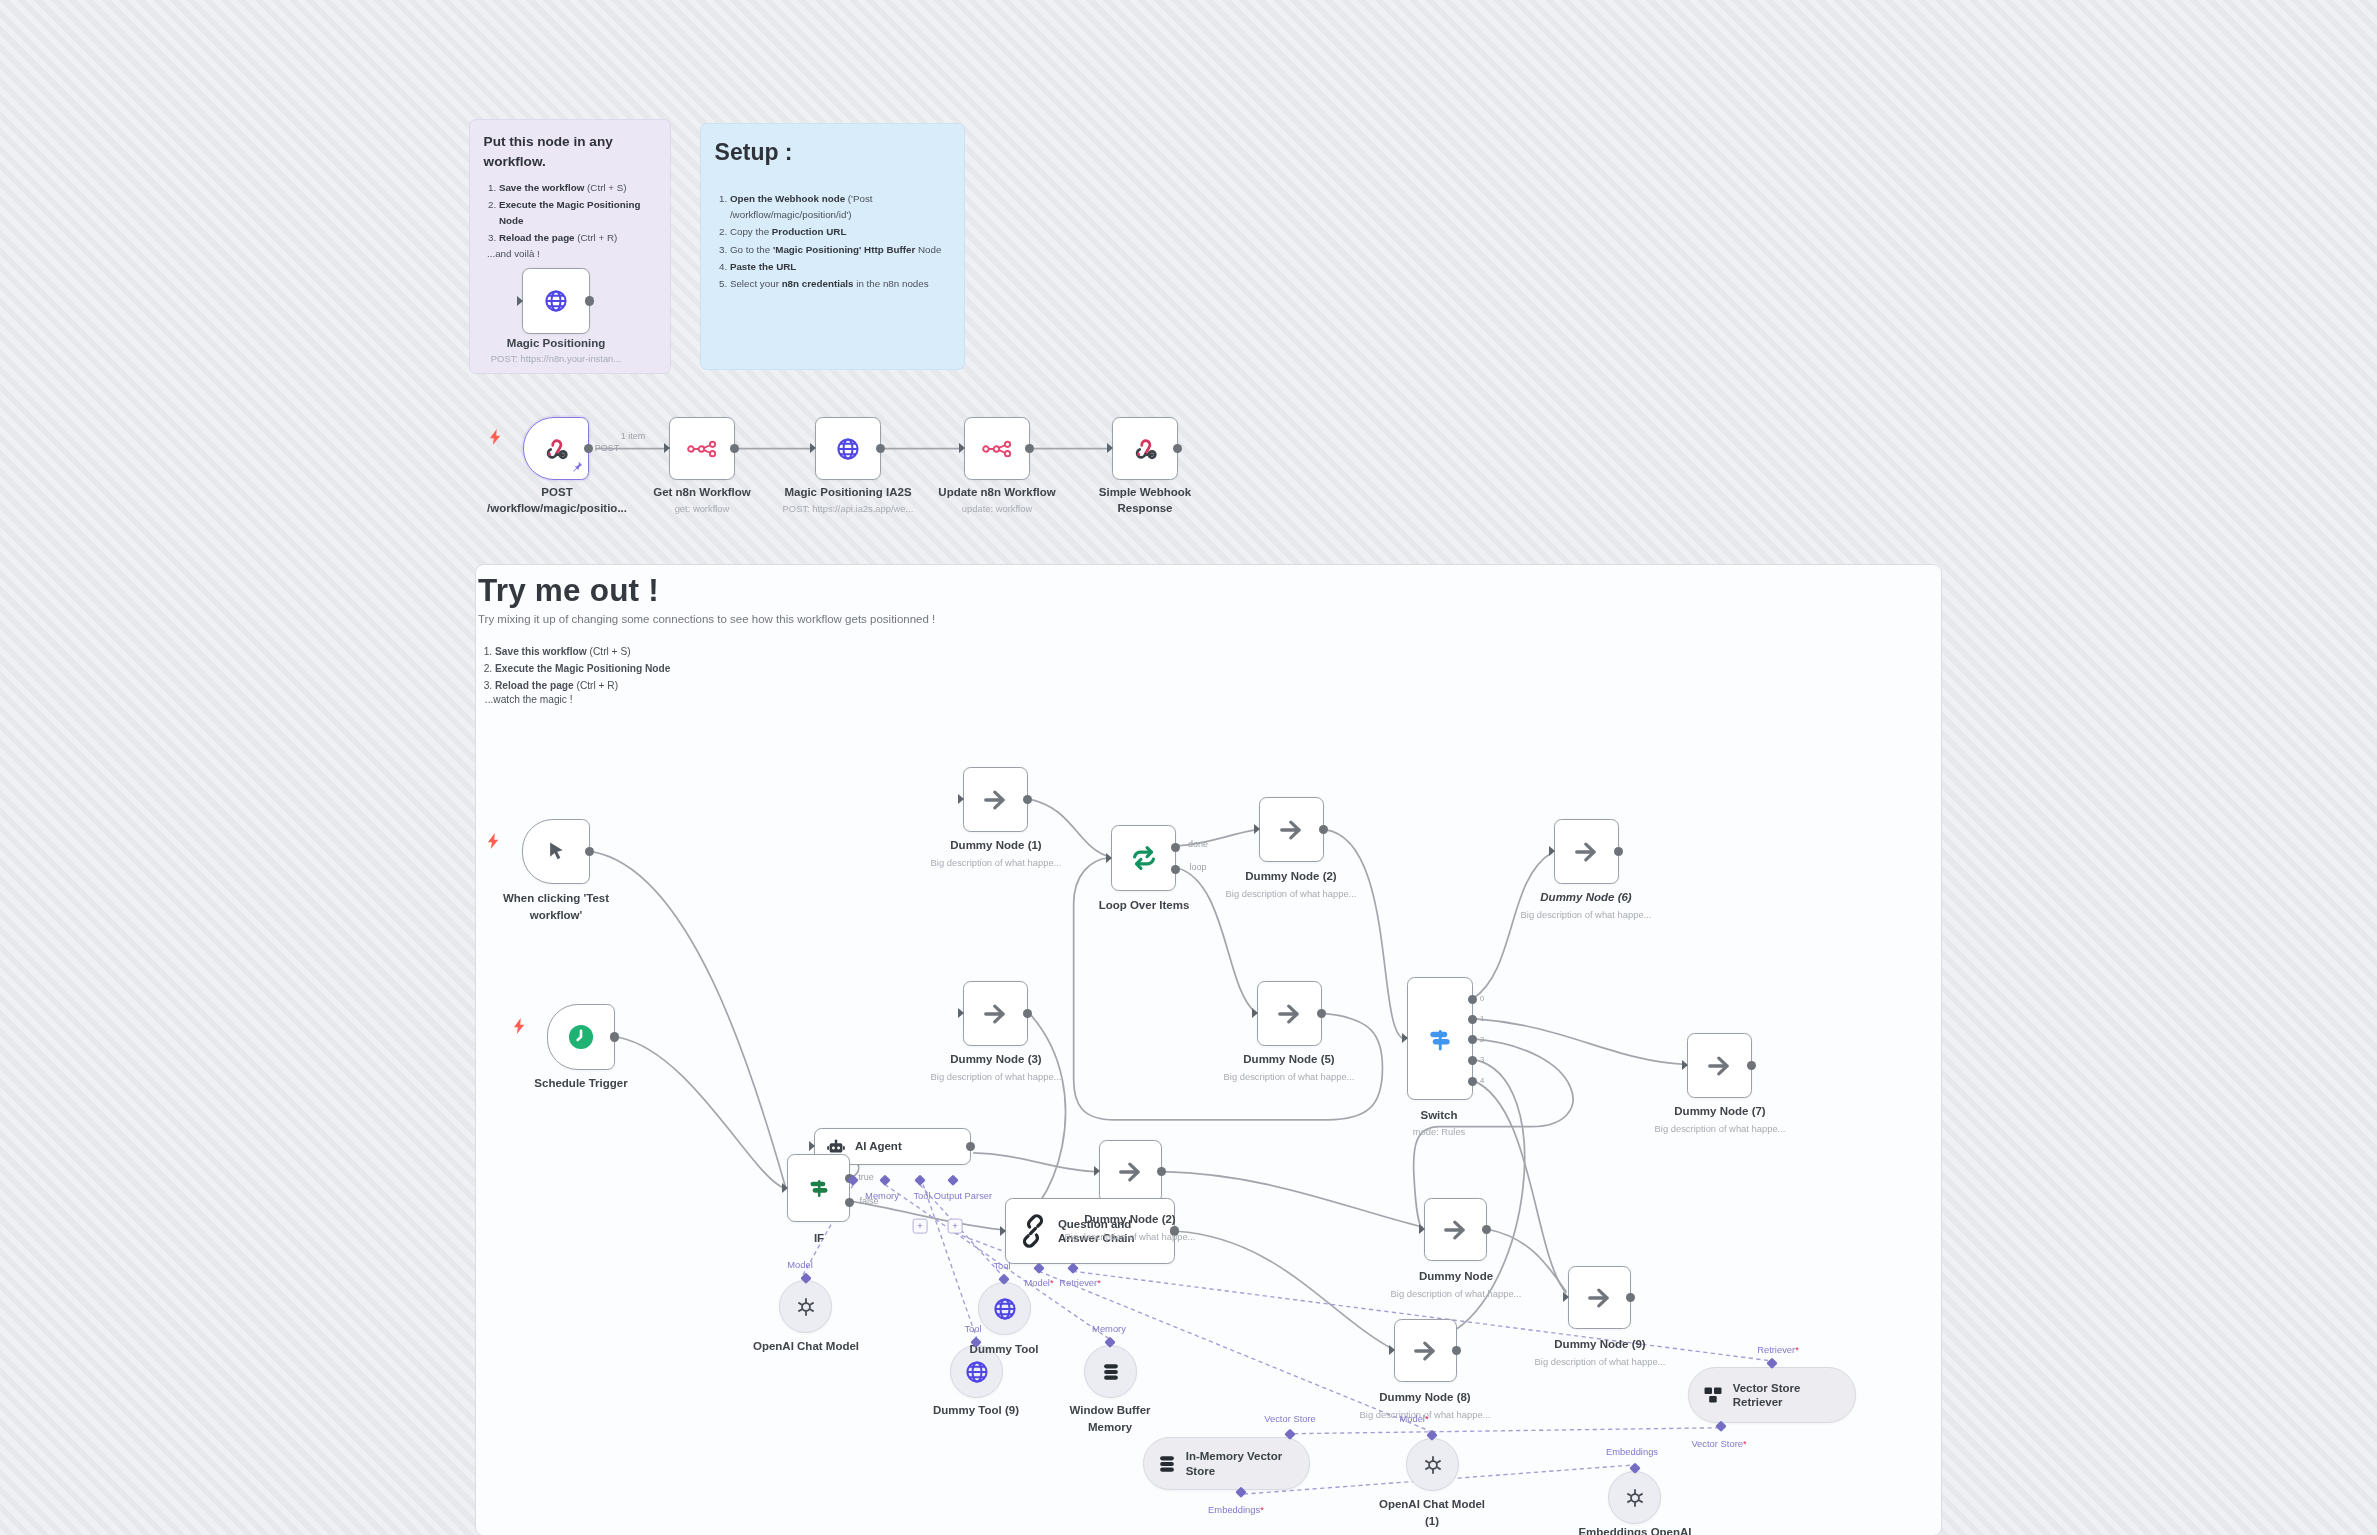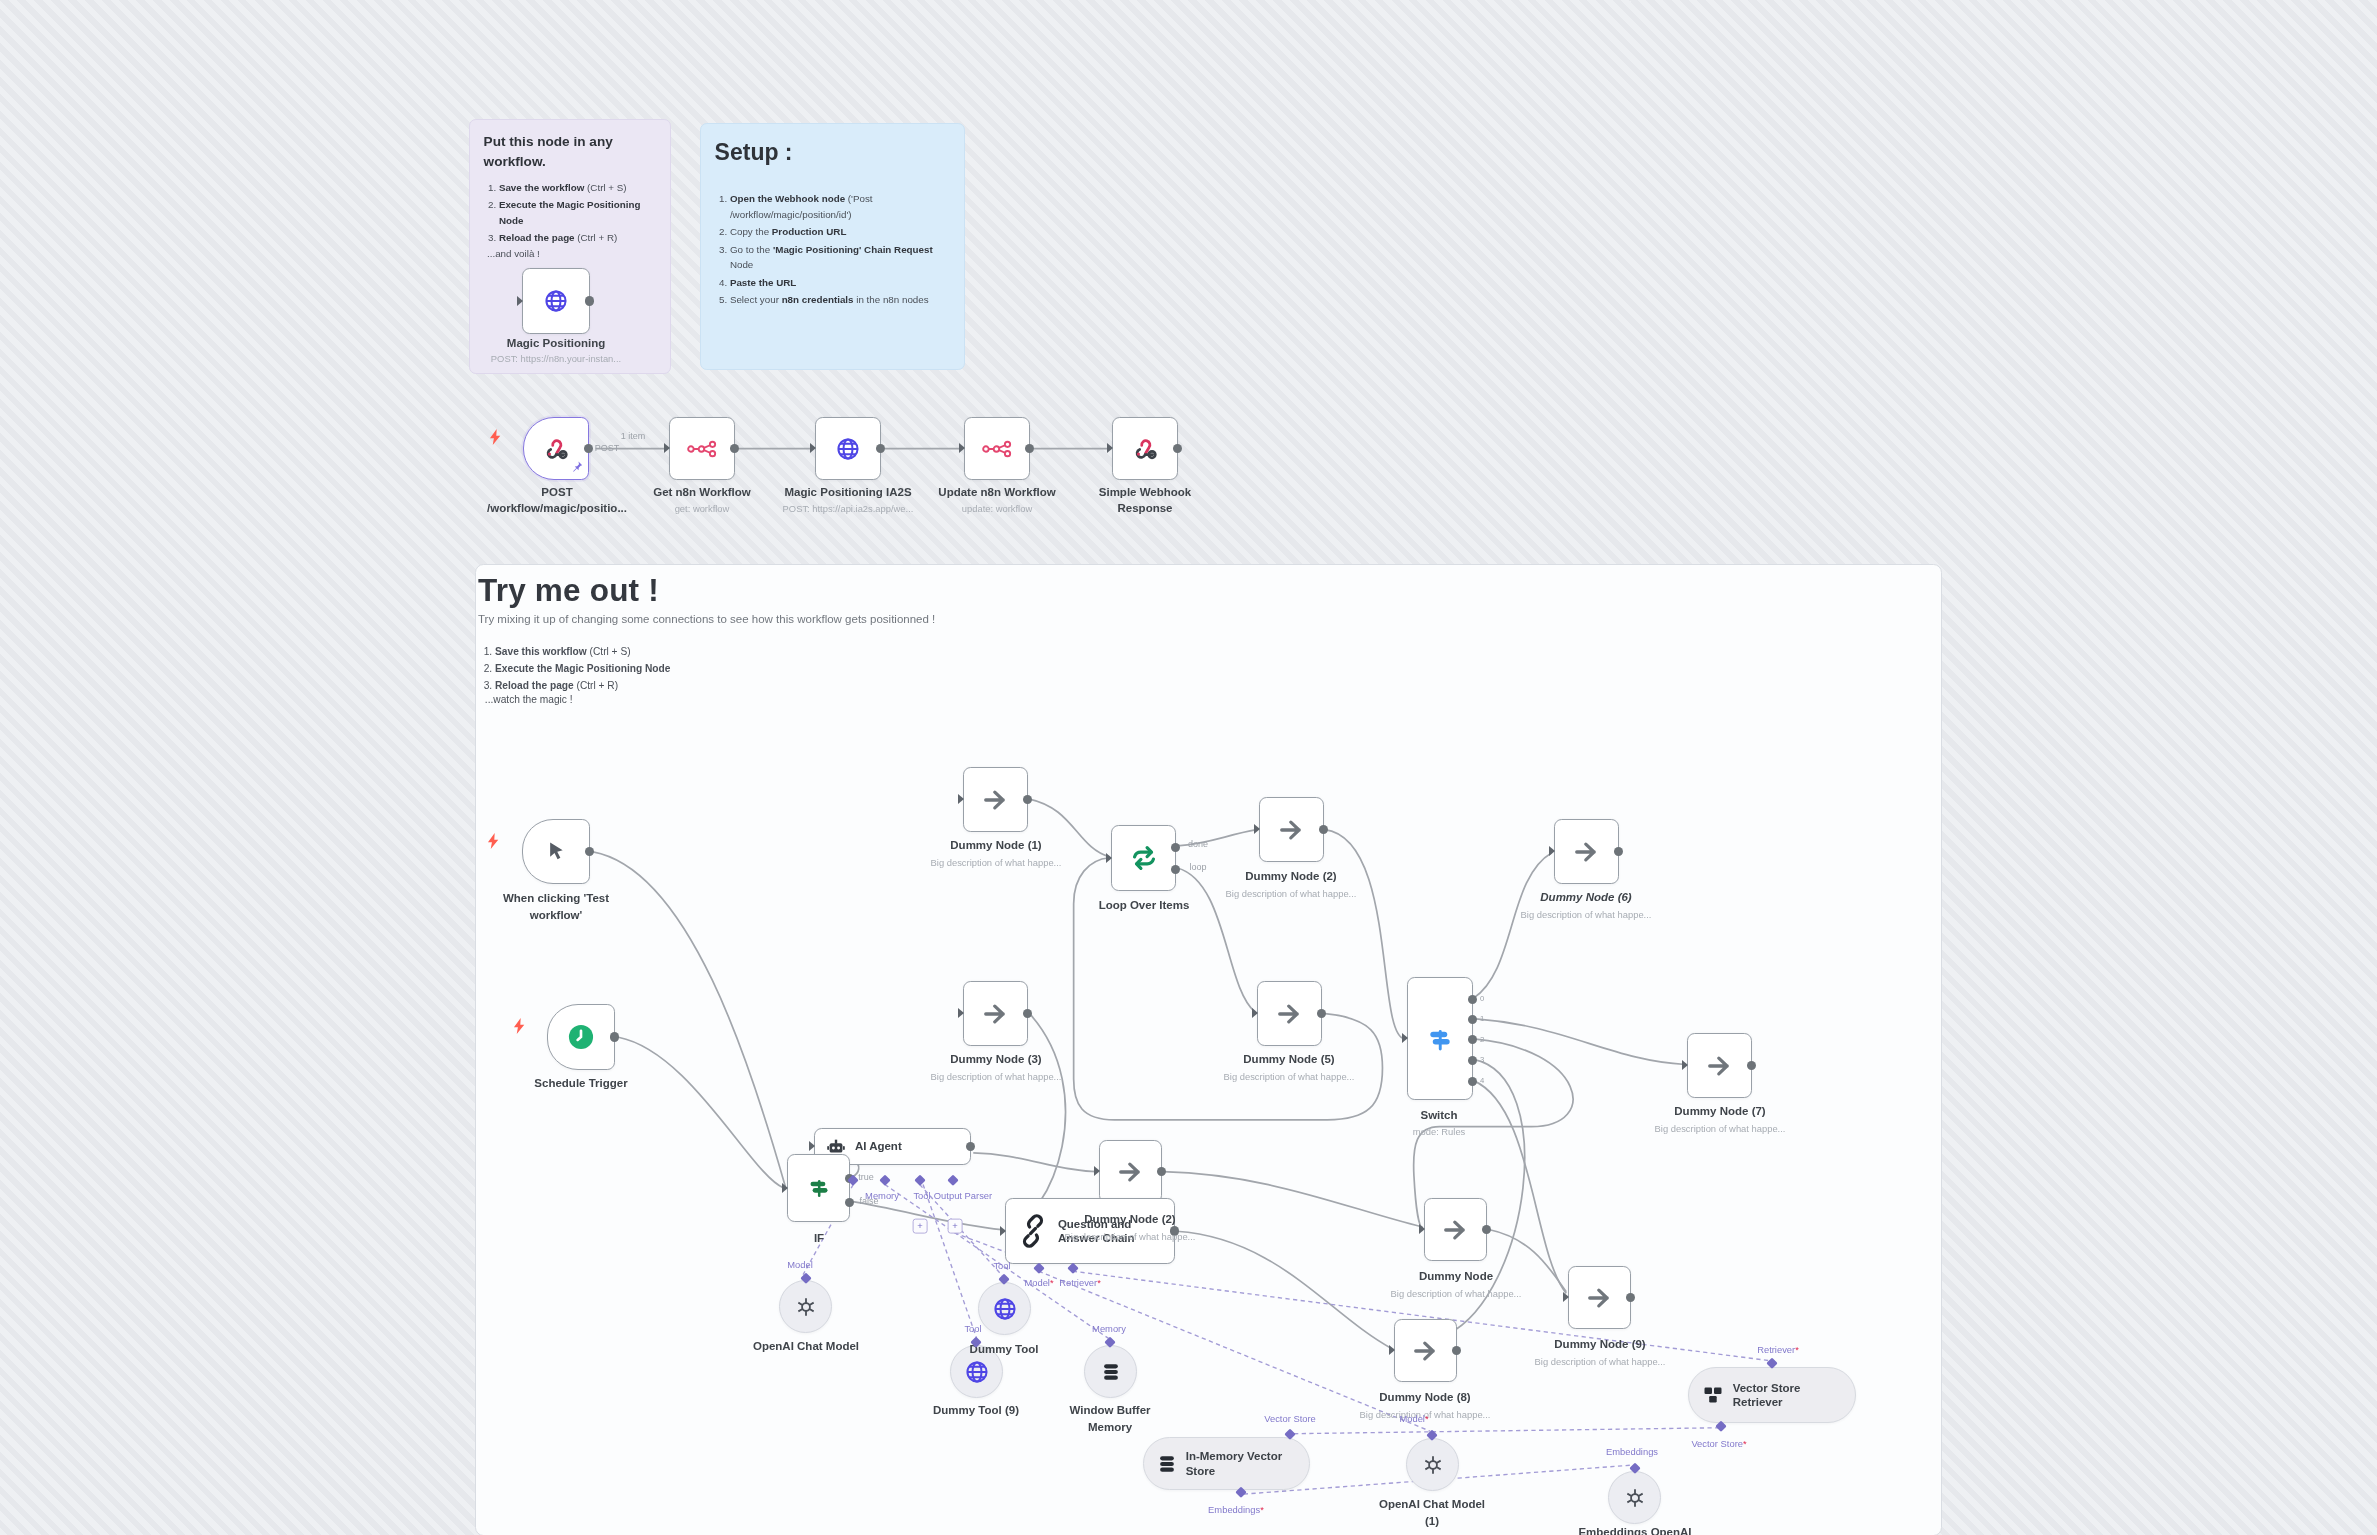--- a/index.html
+++ b/index.html
@@ -93,21 +93,21 @@
         <li><b>Execute the Magic Positioning Node</b></li>
         <li><b>Reload the page</b><span> (Ctrl + R)</span></li>
       </ol>
     <div class="foot">...and voilà !</div>
   </div>
   <div class="note note-blue" style="left:700px;top:123px;width:265px;height:247px;">
     <h1>Setup :</h1>
     <ol id="blue-list">
         <li><b>Open the Webhook node</b><span> ('Post /workflow/magic/position/id')</span></li>
         <li><span>Copy the </span><b>Production URL</b></li>
-        <li><span>Go to the </span><b>'Magic Positioning' Chain Request</b><span> Node</span></li>
+        <li><span>Go to the </span><b>'Magic Positioning' Http Buffer</b><span> Node</span></li>
         <li><b>Paste the URL</b></li>
         <li><span>Select your </span><b>n8n credentials</b><span> in the n8n nodes</span></li>
       </ol>
   </div>
 
   <svg class="edges" id="edges" width="2377" height="1536" viewBox="0 0 2794 1805">
       <path d="M700,527 L782,527" class="e-solid"></path>
       <path d="M868,527 L954,527" class="e-solid"></path>
       <path d="M1040,527 L1129,527" class="e-solid"></path>
       <path d="M1215,527 L1303,527" class="e-solid"></path>

